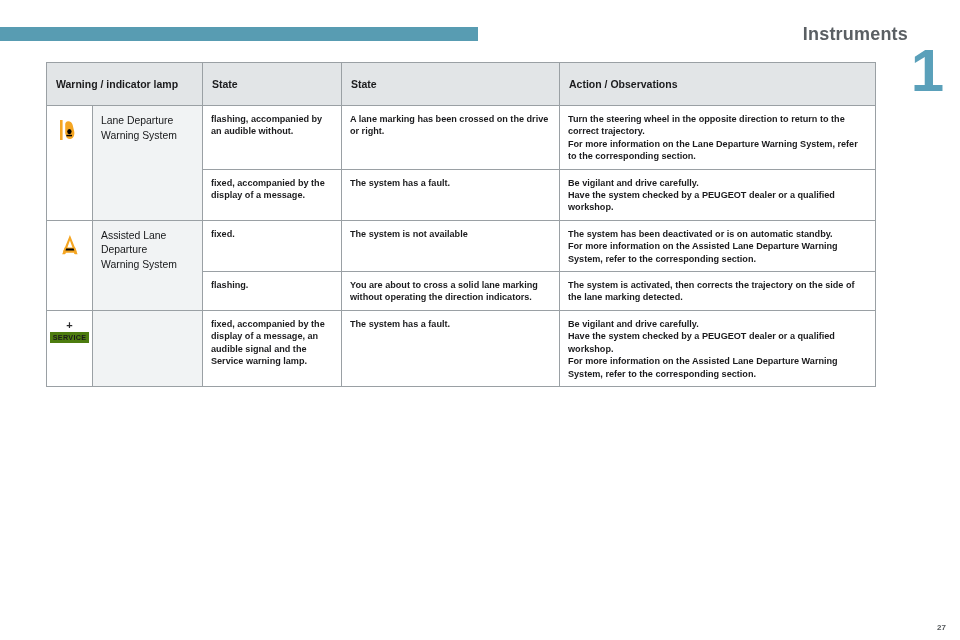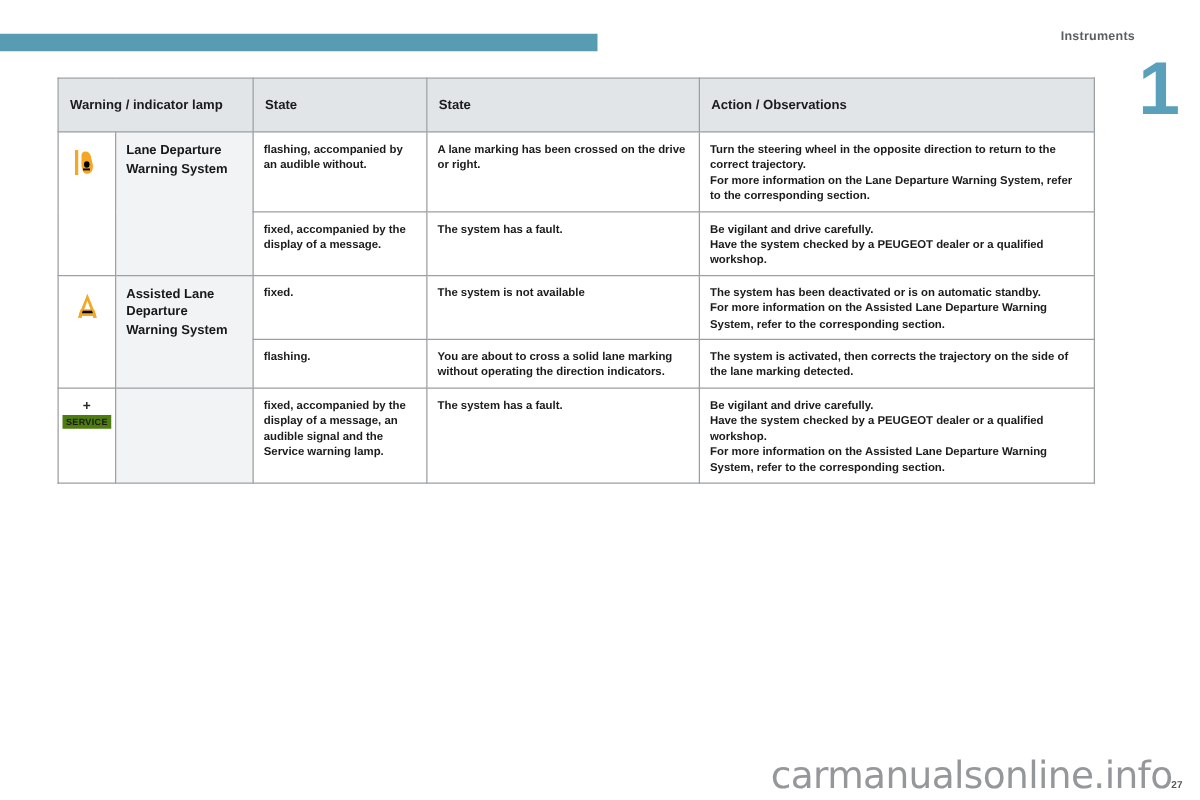--- a/index.html
+++ b/index.html
@@ -23,21 +23,21 @@
     left: 0;
     top: 27px;
     width: 478px;
     height: 14px;
     background: #589cb2;
   }
   .header-title {
     position: absolute;
     right: 52px;
     top: 24px;
-    font-size: 10px;
+    font-size: 18px;
     font-weight: 700;
     color: #5a5f63;
     letter-spacing: .2px;
     white-space: nowrap;
     margin-left: 26px;
   }
   .chapter-number {
     position: absolute;
     right: 16px;
     top: 45px;
@@ -86,21 +86,21 @@
   td.cell-icon {
     background: #ffffff;
     text-align: center;
     vertical-align: top;
     padding-top: 9px;
   }
   td.cell-name {
     background: #f1f3f4;
     font-size: 10.4px;
     line-height: 14.5px;
-    font-weight: 700;
+    font-weight: 400;
     color: #17181a;
     padding-top: 8px;
     margin-left: 16px;
   }
   td.cell-body { background: #ffffff; }
   .cell-body p { margin: 0; }
 
   
   .icon-wrap {
     display: inline-block;
@@ -256,15 +256,14 @@
           <p>Be vigilant and drive carefully.</p>
           <p>Have the system checked by a PEUGEOT dealer or a qualified workshop.</p>
           <p>For more information on the Assisted Lane Departure Warning System, refer to the corresponding section.</p>
         </td>
       </tr>
 
     </tbody>
   </table>
 
   <div class="page-number">27</div>
-  <div class="watermark">carmanualsonline.info</div>
 
 </div>
 
 </body></html>

